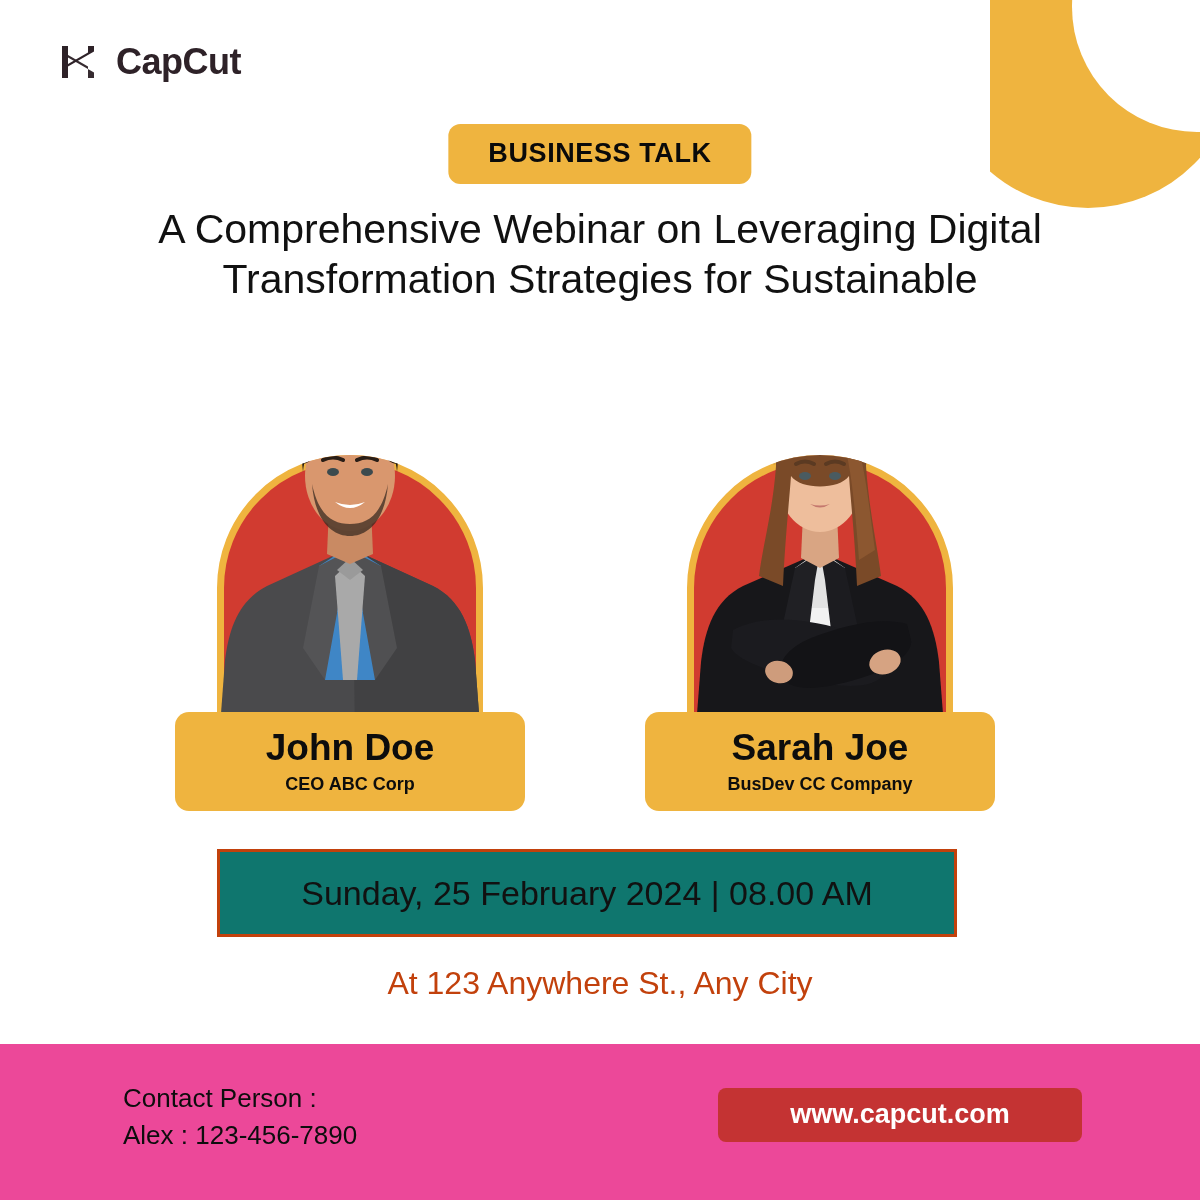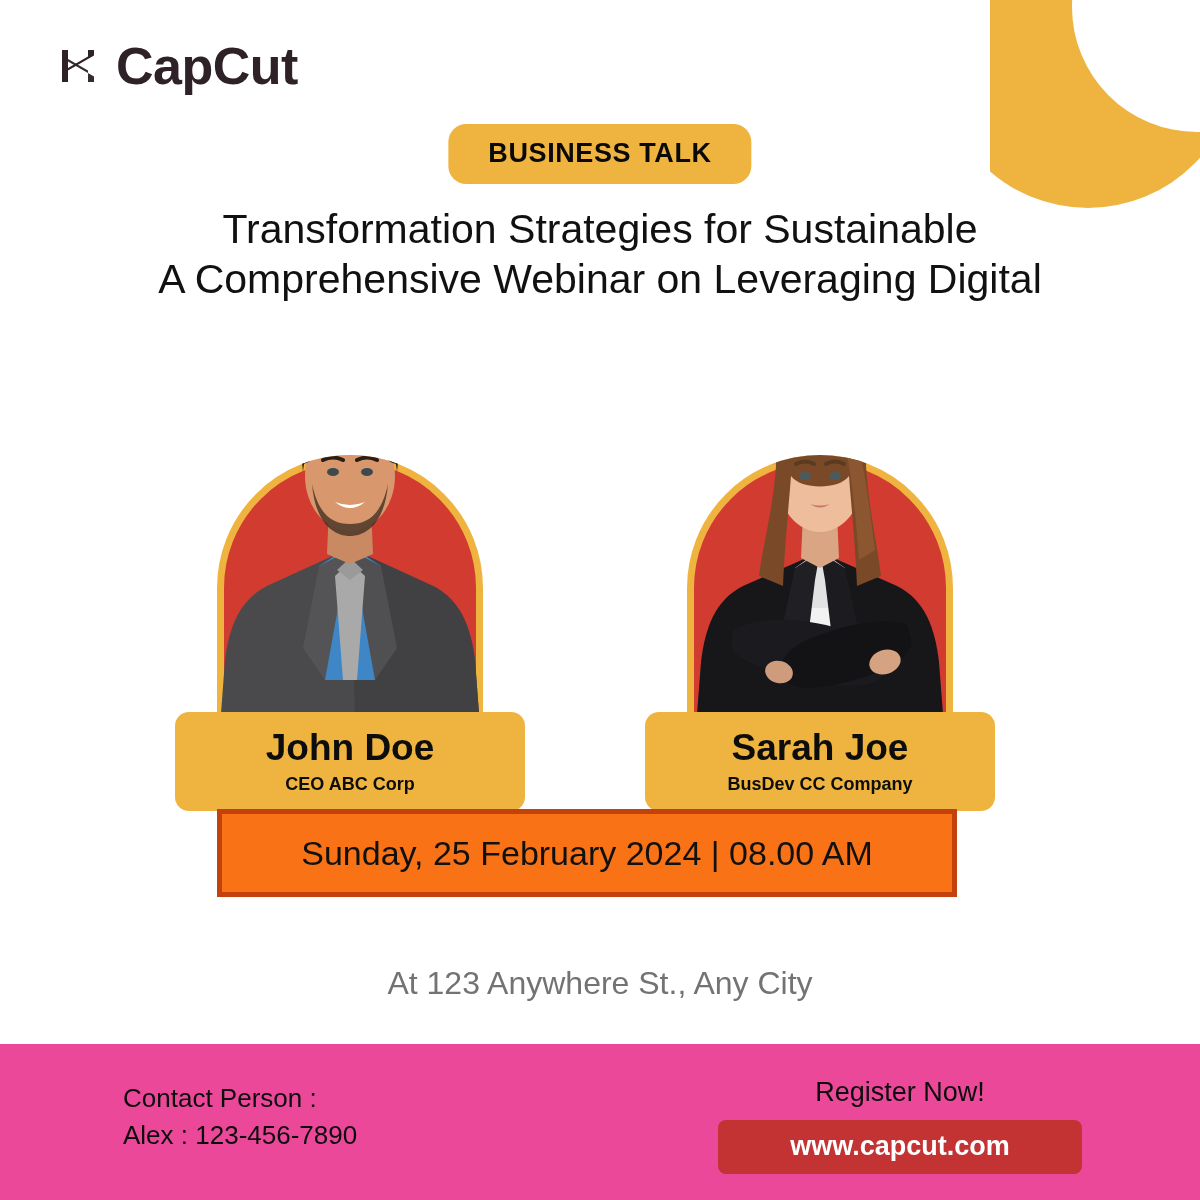--- a/index.html
+++ b/index.html
@@ -51,35 +51,35 @@
   .logo {
     position: absolute;
     left: 58px;
     top: 40px;
     display: flex;
     align-items: center;
     gap: 14px;
   }
   .logo-mark { width: 44px; height: 44px; display: block; }
   .logo-text {
-    font-size: 52px;
+    font-size: 36px;
     font-weight: 700;
     color: #2E2228;
     letter-spacing: -0.5px;
     line-height: 1;
   }
 
   
   .badge {
     position: absolute;
     left: 50%;
     top: 124px;
     transform: translateX(-50%);
     background: #EFB43F;
-    border-radius: 18px;
+    border-radius: 12px;
     padding: 14px 40px 15px 40px;
     font-size: 27px;
     font-weight: 700;
     letter-spacing: 0.6px;
     color: #0A0A0A;
     white-space: nowrap;
   }
 
   
   .headline {
@@ -157,47 +157,47 @@
     font-weight: 700;
     color: #0D0D0D;
     line-height: 1.2;
     margin-top: 4px;
   }
 
   
   .datebox {
     position: absolute;
     left: 217px;
-    top: 809px;
+    top: 849px;
     width: 740px;
     height: 88px;
-    border: 5px solid #c2410c;
+    border: 3px solid #c2410c;
     box-sizing: border-box;
     display: flex;
     align-items: center;
     justify-content: center;
-    background: #f97316;
+    background: #0f766e;
   }
   .datebox .txt {
     font-size: 34px;
     font-weight: 500;
     color: #111111;
     white-space: nowrap;
   }
 
   
   .venue {
     position: absolute;
     left: 0;
     right: 0;
     top: 965px;
     text-align: center;
     font-size: 32px;
     font-weight: 500;
-    color: #737373;
+    color: #c2410c;
   }
 
   
   .footer {
     position: absolute;
     left: 0;
     right: 0;
     top: 1044px;
     height: 196px;
     background: #ec4899;
@@ -256,22 +256,22 @@
           <path d="M4 6 L4 11.5 L30 26.5 L30 38 L36 38 L36 32.5 L10 17.5 L10 6 Z" opacity="0.96"></path>
         </g>
       </svg>
     </span>
     <span class="logo-text">CapCut</span>
   </div>
 
   <div class="badge">BUSINESS TALK</div>
 
   <div class="headline">
+    <span>A Comprehensive Webinar on Leveraging Digital</span>
     <span>Transformation Strategies for Sustainable</span>
-    <span>A Comprehensive Webinar on Leveraging Digital</span>
   </div>
 
   <div class="speakers">
 
     <div class="speaker left">
       <div class="arch"></div>
       <div class="photo">
         <svg viewBox="0 0 350 360" xmlns="http://www.w3.org/2000/svg">
           <defs>
             <clipPath id="archclipA">
@@ -376,18 +376,17 @@
   </div>
 
   <div class="venue">At 123 Anywhere St., Any City</div>
 
   <div class="footer">
     <div class="contact">
       <div>Contact Person :</div>
       <div>Alex : 123-456-7890</div>
     </div>
     <div class="register">
-      <div class="rn">Register Now!</div>
       <div class="urlbtn">www.capcut.com</div>
     </div>
   </div>
 
 </div>
 
 </body></html>

